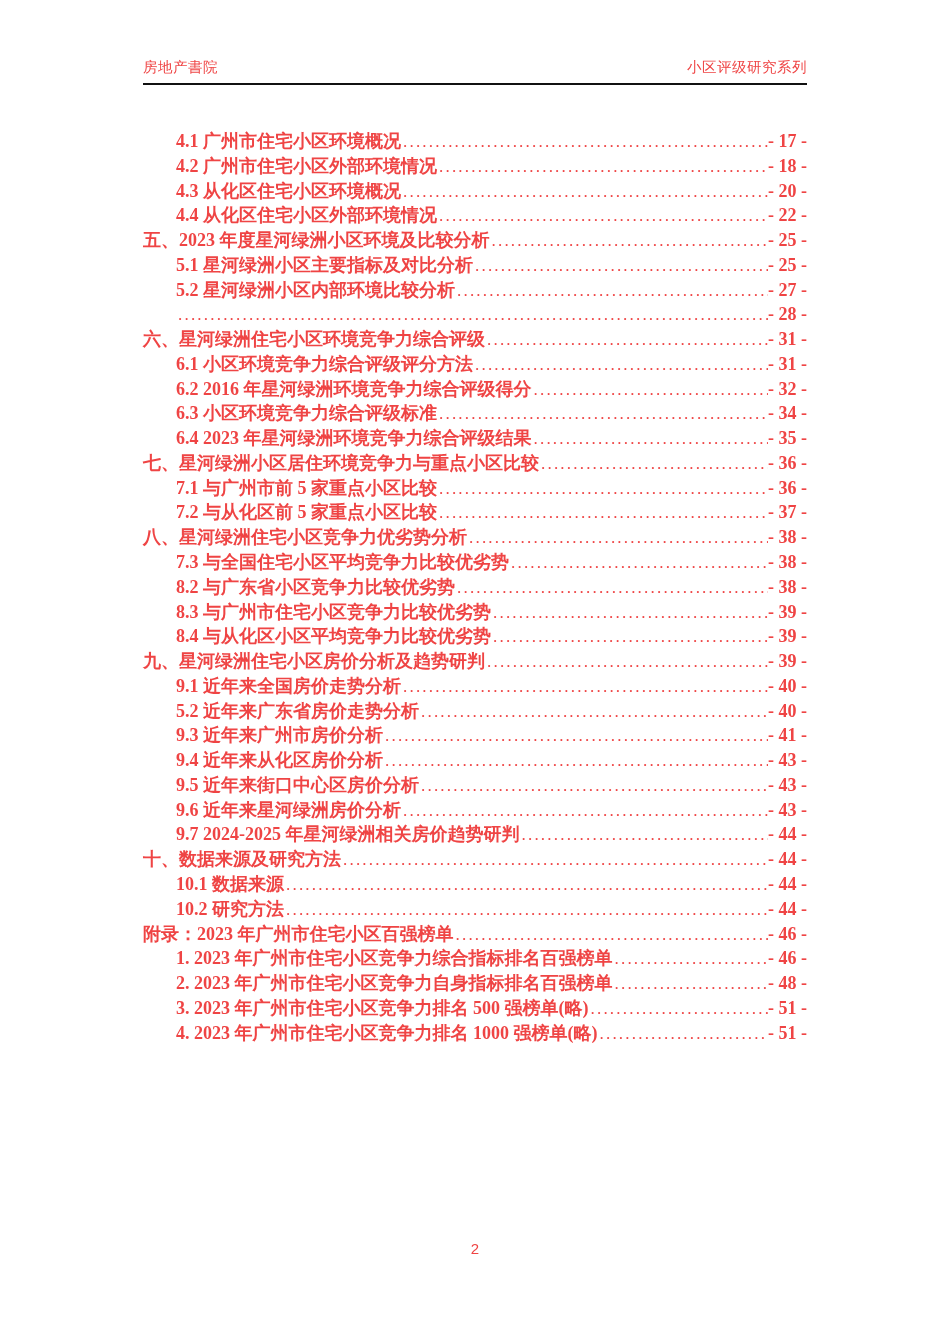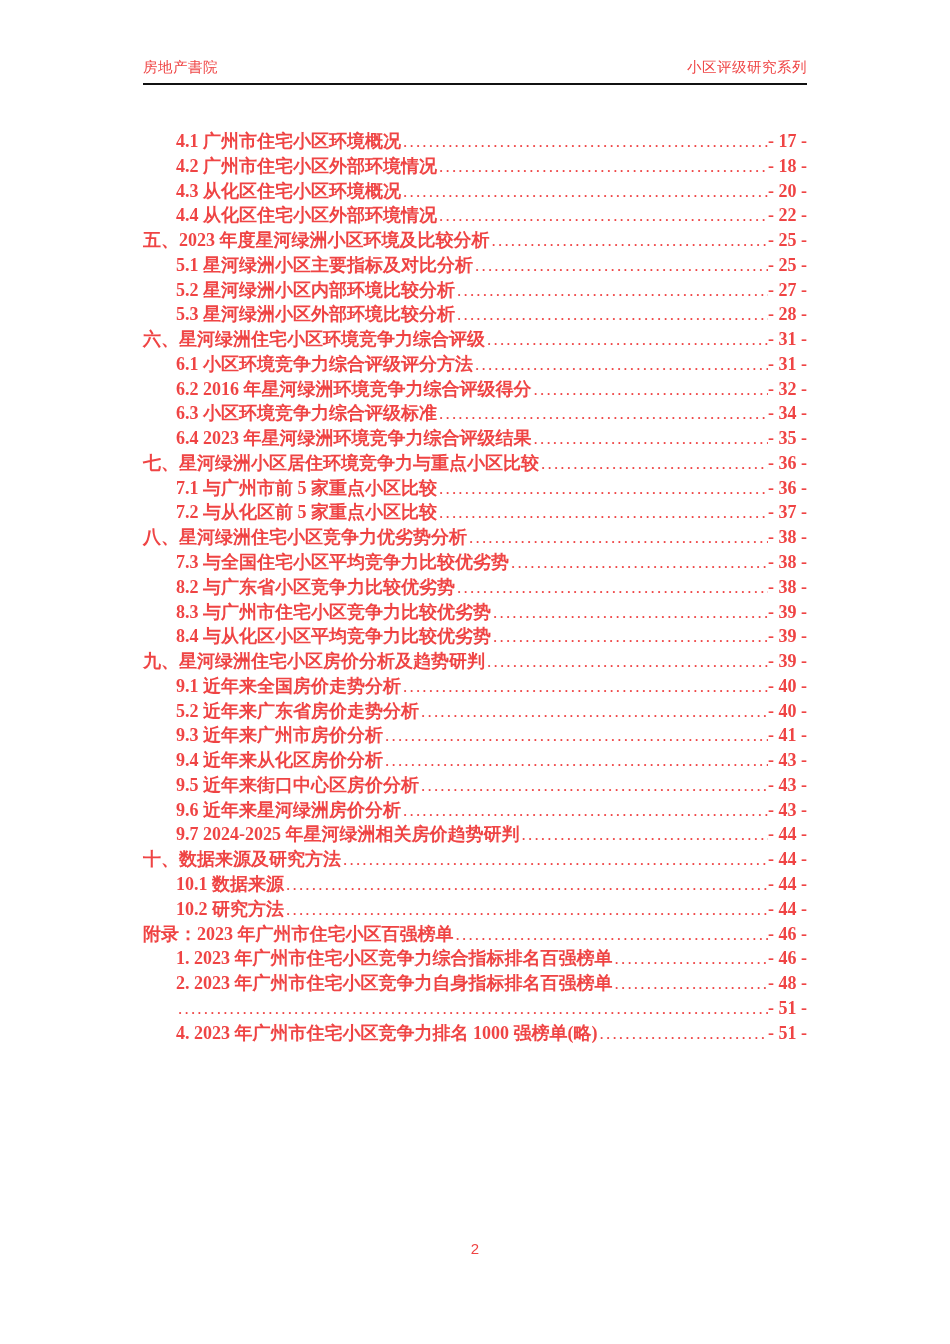--- a/index.html
+++ b/index.html
@@ -113,21 +113,20 @@
       <span class="toc-title">5.1 星河绿洲小区主要指标及对比分析</span>
       <span class="toc-dots">............................................................................................................................................................................................................................</span>
       <span class="toc-page">- 25 -</span>
     </div>
       <div class="toc-row level-2">
       <span class="toc-title">5.2 星河绿洲小区内部环境比较分析</span>
       <span class="toc-dots">............................................................................................................................................................................................................................</span>
       <span class="toc-page">- 27 -</span>
     </div>
       <div class="toc-row level-2">
-      <span class="toc-title">5.3 星河绿洲小区外部环境比较分析</span>
       <span class="toc-dots">............................................................................................................................................................................................................................</span>
       <span class="toc-page">- 28 -</span>
     </div>
       <div class="toc-row level-1">
       <span class="toc-title">六、星河绿洲住宅小区环境竞争力综合评级</span>
       <span class="toc-dots">............................................................................................................................................................................................................................</span>
       <span class="toc-page">- 31 -</span>
     </div>
       <div class="toc-row level-2">
       <span class="toc-title">6.1 小区环境竞争力综合评级评分方法</span>
@@ -253,20 +252,21 @@
       <span class="toc-title">1. 2023 年广州市住宅小区竞争力综合指标排名百强榜单</span>
       <span class="toc-dots">............................................................................................................................................................................................................................</span>
       <span class="toc-page">- 46 -</span>
     </div>
       <div class="toc-row level-2">
       <span class="toc-title">2. 2023 年广州市住宅小区竞争力自身指标排名百强榜单</span>
       <span class="toc-dots">............................................................................................................................................................................................................................</span>
       <span class="toc-page">- 48 -</span>
     </div>
       <div class="toc-row level-2">
+      <span class="toc-title">3. 2023 年广州市住宅小区竞争力排名 500 强榜单(略)</span>
       <span class="toc-dots">............................................................................................................................................................................................................................</span>
       <span class="toc-page">- 51 -</span>
     </div>
       <div class="toc-row level-2">
       <span class="toc-title">4. 2023 年广州市住宅小区竞争力排名 1000 强榜单(略)</span>
       <span class="toc-dots">............................................................................................................................................................................................................................</span>
       <span class="toc-page">- 51 -</span>
     </div>
     </div>
 

